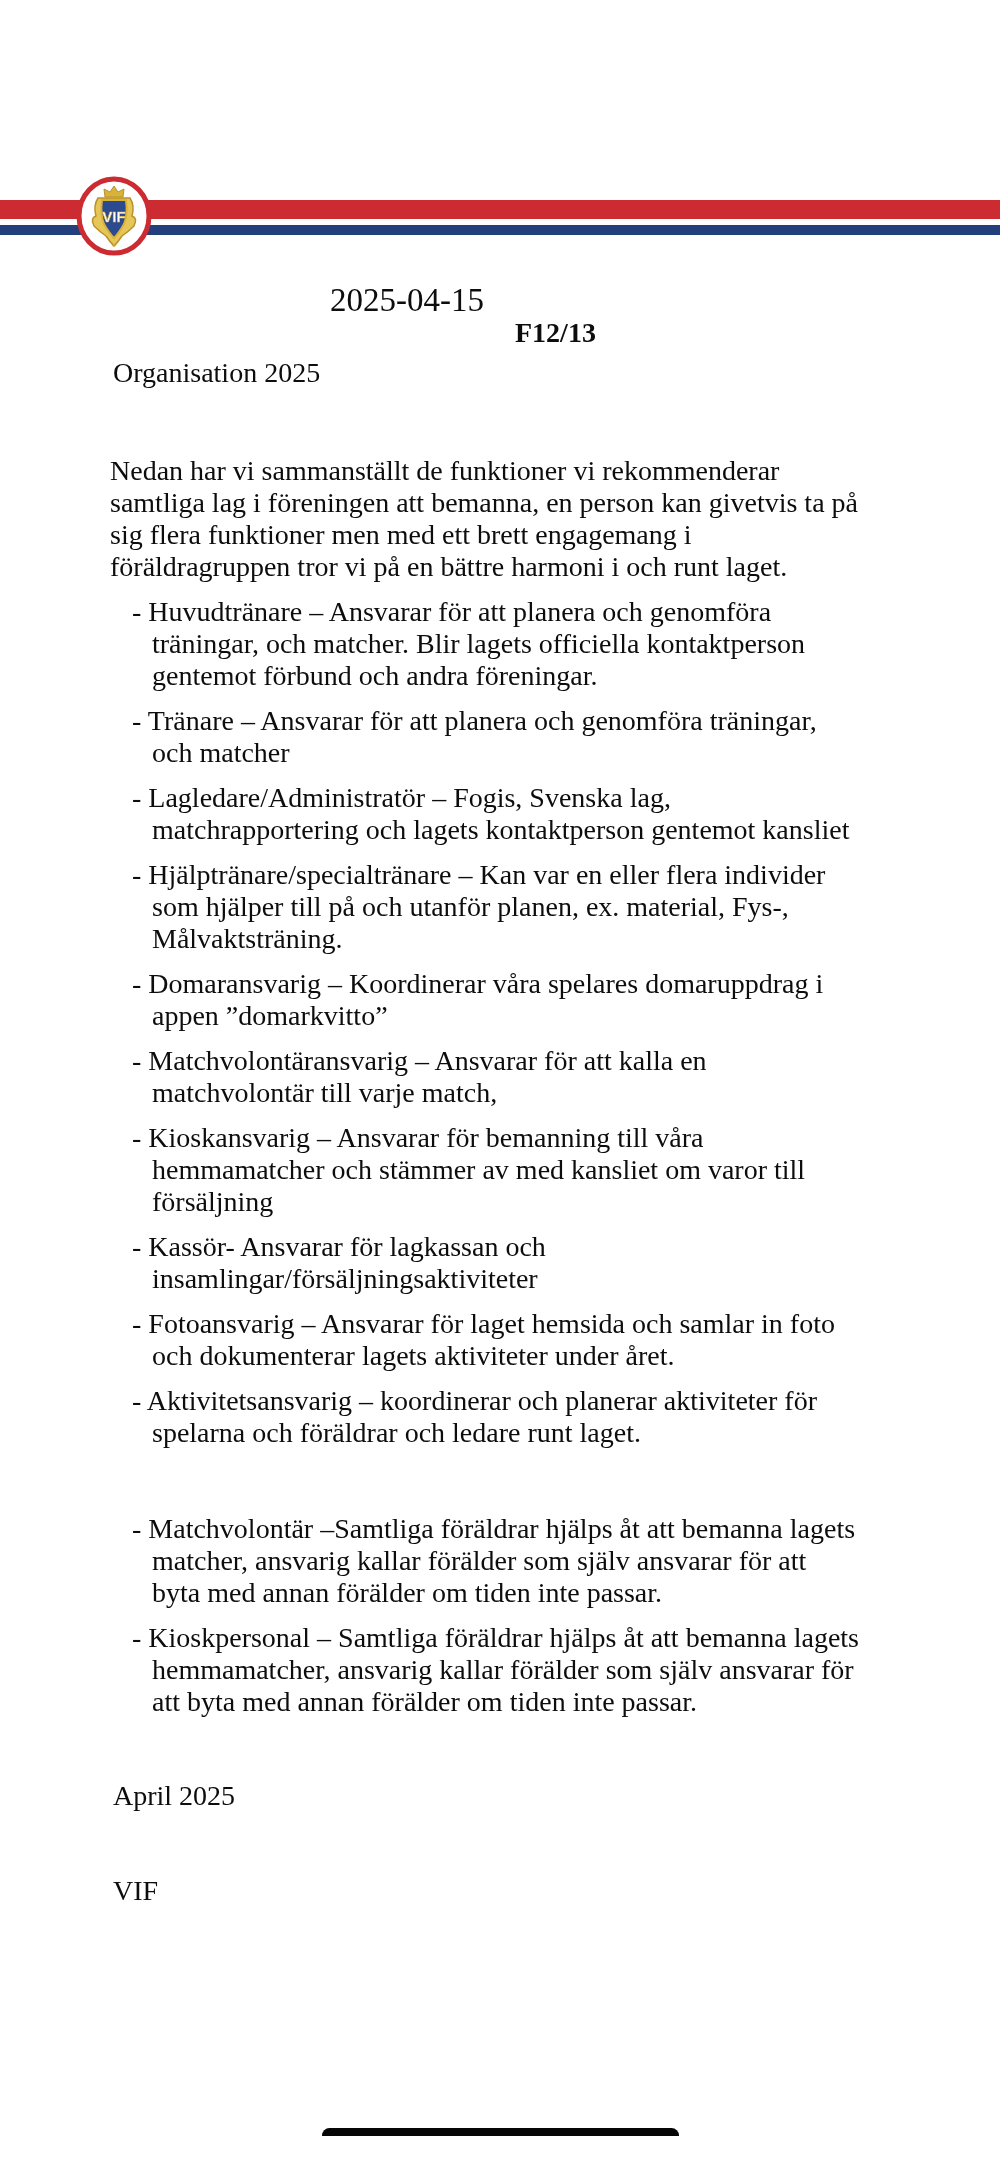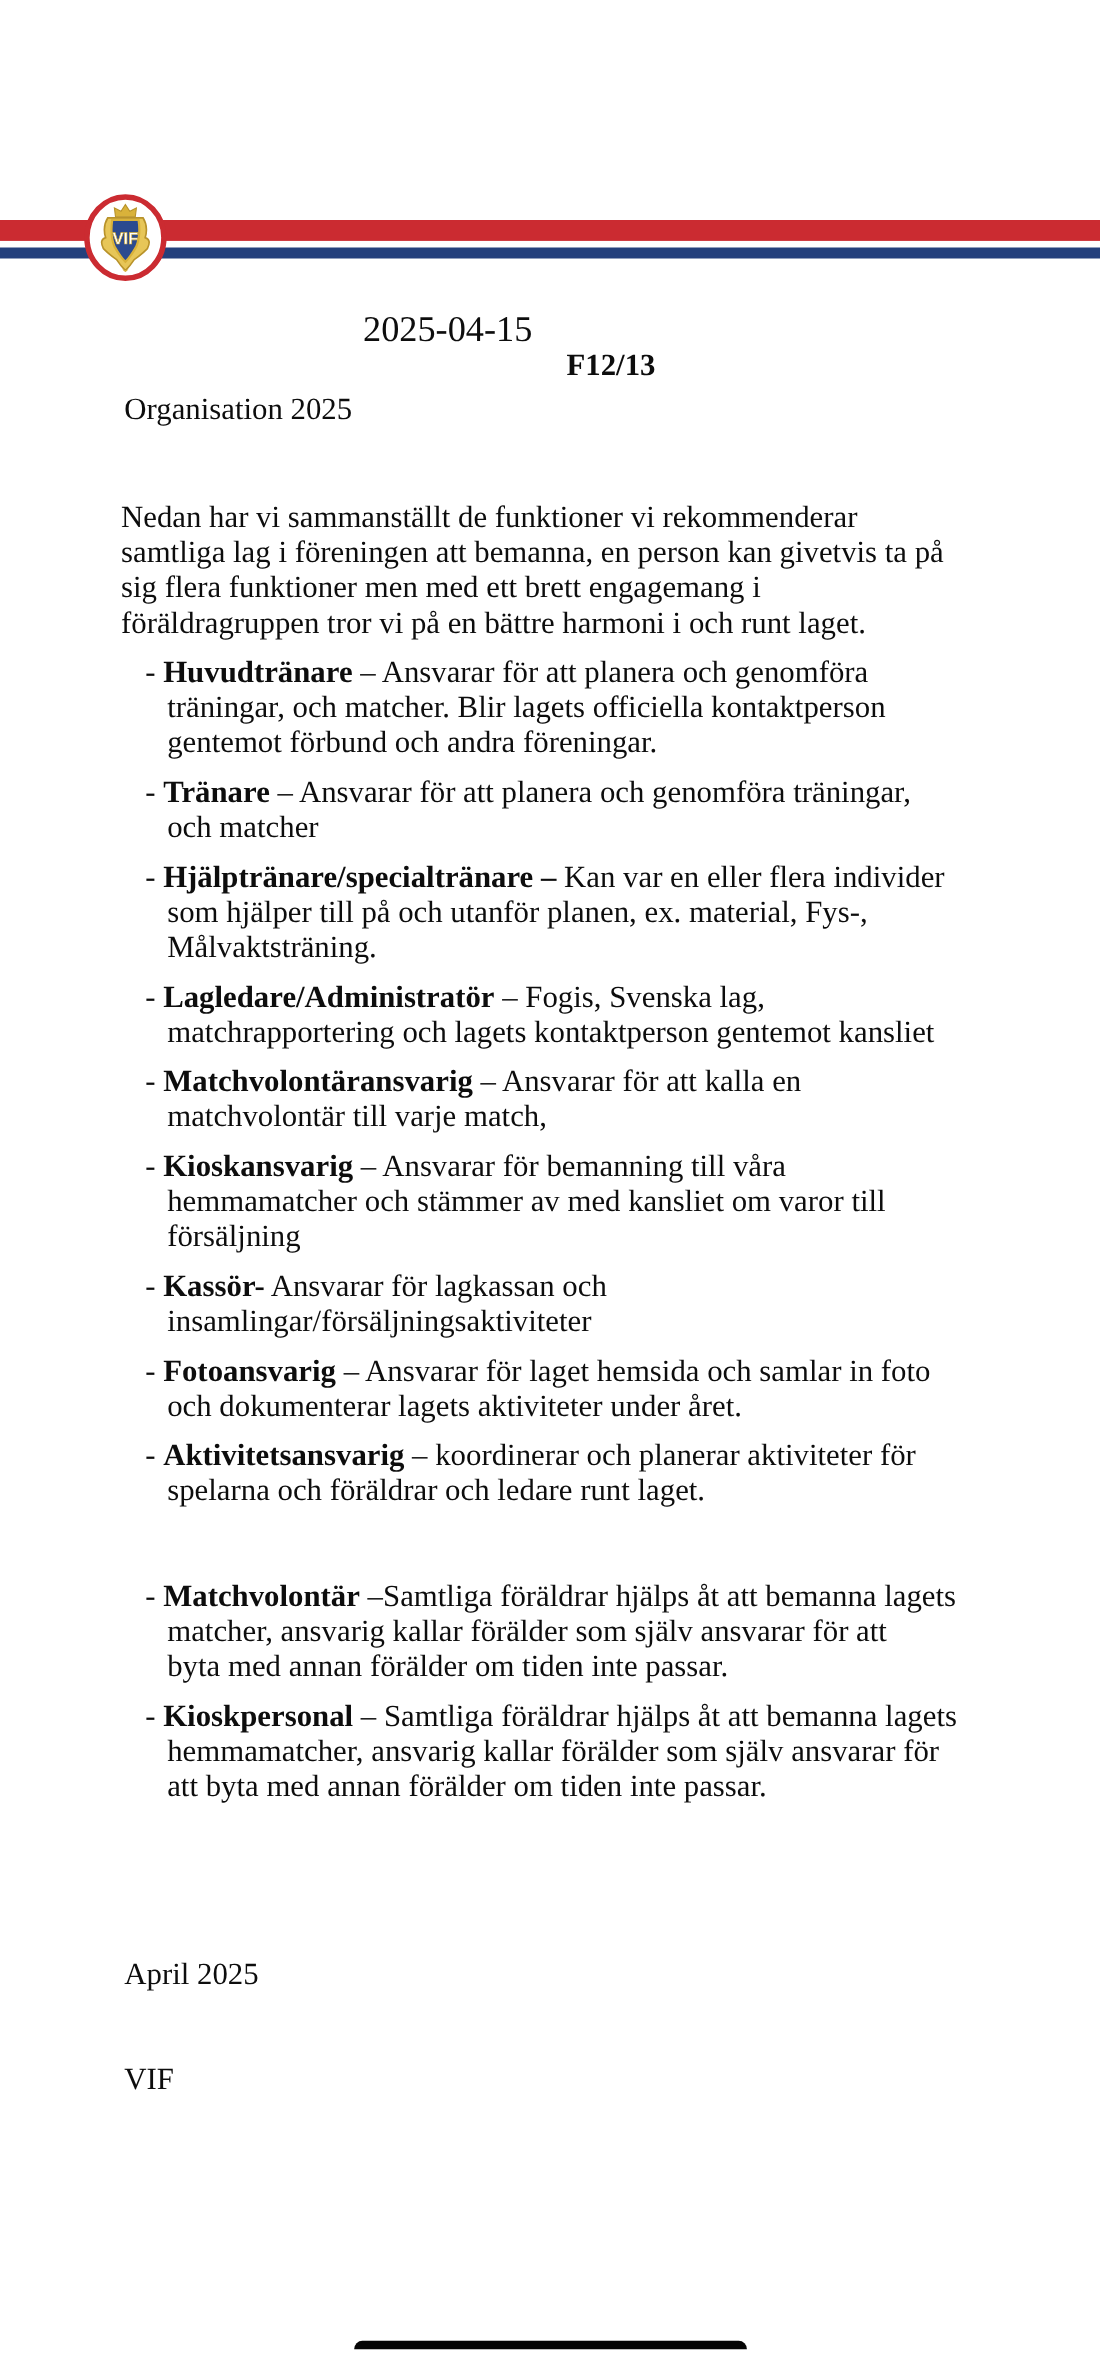--- a/index.html
+++ b/index.html
@@ -31,21 +31,21 @@
     left: 110px; top: 455px; width: 860px;
     font-size: 28px; line-height: 32px;
     white-space: pre-line;
   }
   .role-list {
     position: absolute;
     left: 110px; top: 596px; width: 870px;
     font-size: 28px; line-height: 32px;
   }
   .item { padding-left: 42px; text-indent: -20px; margin: 0 0 13px 0; }
-  .item .term { font-weight: bold; }
+  .item .term { font-weight: normal; }
   .item .desc { white-space: pre-line; }
   .item.gap-before { margin-top: 64px; }
 
   .footer-date { left: 113px; top: 1780px; font-size: 28px; line-height: 32px; }
   .footer-sign { left: 113px; top: 1875px; font-size: 28px; line-height: 32px; }
 
   
   .home-indicator {
     position: absolute;
     left: 322px; top: 2128px; width: 357px; height: 15px;
@@ -83,25 +83,27 @@
 samtliga lag i föreningen att bemanna, en person kan givetvis ta på
 sig flera funktioner men med ett brett engagemang i
 föräldragruppen tror vi på en bättre harmoni i och runt laget.</div>
 
   <div class="role-list">
     <div class="item"><span>-</span> <span class="term">Huvudtränare</span><span class="desc"> – Ansvarar för att planera och genomföra
 träningar, och matcher. Blir lagets officiella kontaktperson
 gentemot förbund och andra föreningar.</span></div>
     <div class="item"><span>-</span> <span class="term">Tränare</span><span class="desc"> – Ansvarar för att planera och genomföra träningar,
 och matcher</span></div>
+    <div class="item"><span>-</span> <span class="term">Lagledare/Administratör</span><span class="desc"> – Fogis, Svenska lag,
+matchrapportering och lagets kontaktperson gentemot kansliet</span></div>
     <div class="item"><span>-</span> <span class="term">Hjälptränare/specialtränare –</span><span class="desc"> Kan var en eller flera individer
 som hjälper till på och utanför planen, ex. material, Fys-,
 Målvaktsträning.</span></div>
-    <div class="item"><span>-</span> <span class="term">Lagledare/Administratör</span><span class="desc"> – Fogis, Svenska lag,
-matchrapportering och lagets kontaktperson gentemot kansliet</span></div>
+    <div class="item"><span>-</span> <span class="term">Domaransvarig</span><span class="desc"> – Koordinerar våra spelares domaruppdrag i
+appen ”domarkvitto”</span></div>
     <div class="item"><span>-</span> <span class="term">Matchvolontäransvarig</span><span class="desc"> – Ansvarar för att kalla en
 matchvolontär till varje match,</span></div>
     <div class="item"><span>-</span> <span class="term">Kioskansvarig</span><span class="desc"> – Ansvarar för bemanning till våra
 hemmamatcher och stämmer av med kansliet om varor till
 försäljning</span></div>
     <div class="item"><span>-</span> <span class="term">Kassör-</span><span class="desc"> Ansvarar för lagkassan och
 insamlingar/försäljningsaktiviteter</span></div>
     <div class="item"><span>-</span> <span class="term">Fotoansvarig</span><span class="desc"> – Ansvarar för laget hemsida och samlar in foto
 och dokumenterar lagets aktiviteter under året.</span></div>
     <div class="item"><span>-</span> <span class="term">Aktivitetsansvarig</span><span class="desc"> – koordinerar och planerar aktiviteter för

